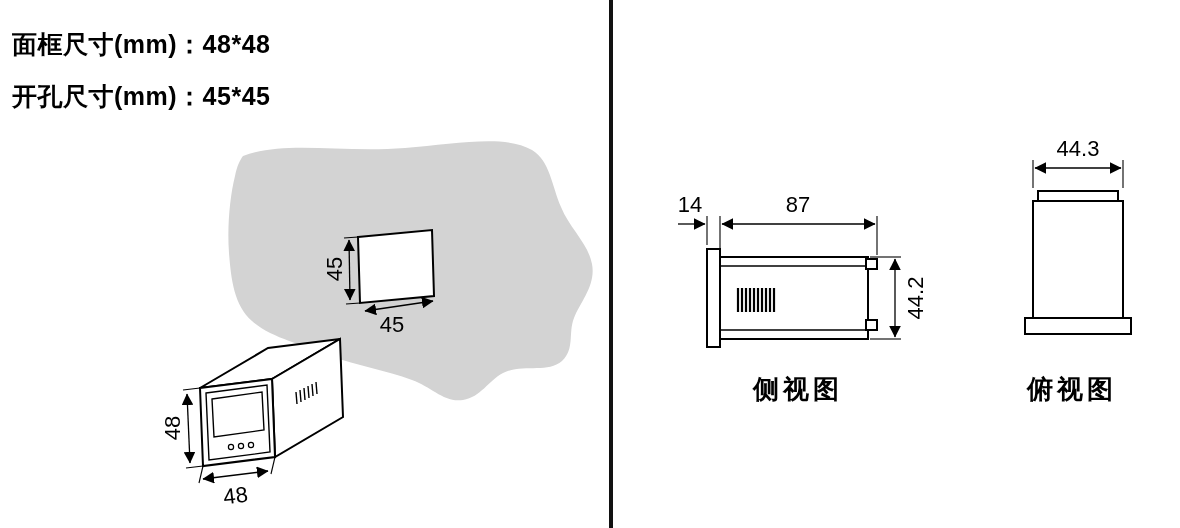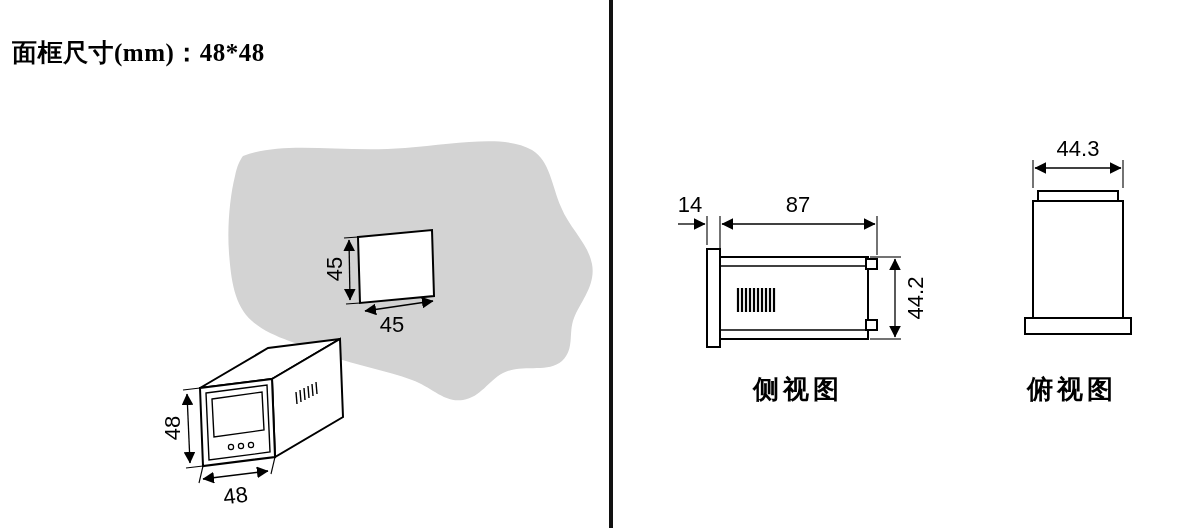--- a/index.html
+++ b/index.html
@@ -8,39 +8,40 @@
     width:1180px;height:528px;
     background:#ffffff;
     font-family:"Liberation Sans", sans-serif;
     overflow:hidden;
   }
   .hdr{
     position:absolute;left:12px;
     font-size:25px;font-weight:bold;color:#000;
     white-space:nowrap;letter-spacing:0.5px;
   }
-  .hdr.l1{top:36px;font-family:Liberation Serif, serif;}
+  .hdr.l1{top:28px;}
   .hdr.l2{top:80px;}
   svg text{
     font-family:"Liberation Sans", sans-serif;
     fill:#000;
   }
   .dim-txt{font-size:22px;}
   .cap-txt{font-size:26px;font-weight:bold;letter-spacing:4px;}
   .obj{stroke:#000;stroke-width:2;fill:#fff;}
   .objthin{stroke:#000;stroke-width:1.4;fill:none;}
   .dim{stroke:#000;stroke-width:1.3;fill:none;}
   .ext{stroke:#000;stroke-width:1.1;fill:none;}
 </style>
 </head>
 <body>
 
 <div class="canvas">
 
   <div class="hdr l1">面框尺寸(mm)：48*48</div>
+  <div class="hdr l2">开孔尺寸(mm)：45*45</div>
 
   <svg width="1180" height="528" viewBox="0 0 1180 528" style="position:absolute;left:0;top:0;">
     <defs>
       <marker id="arr" viewBox="0 0 10 10" refX="9.5" refY="5" markerWidth="9" markerHeight="9" orient="auto-start-reverse">
         <path d="M0,0 L10,5 L0,10 z" fill="#000"></path>
       </marker>
     </defs>
 
     <path fill="#d3d3d3" stroke="none" d="M 243,156
          C 285,140 340,153 405,148

